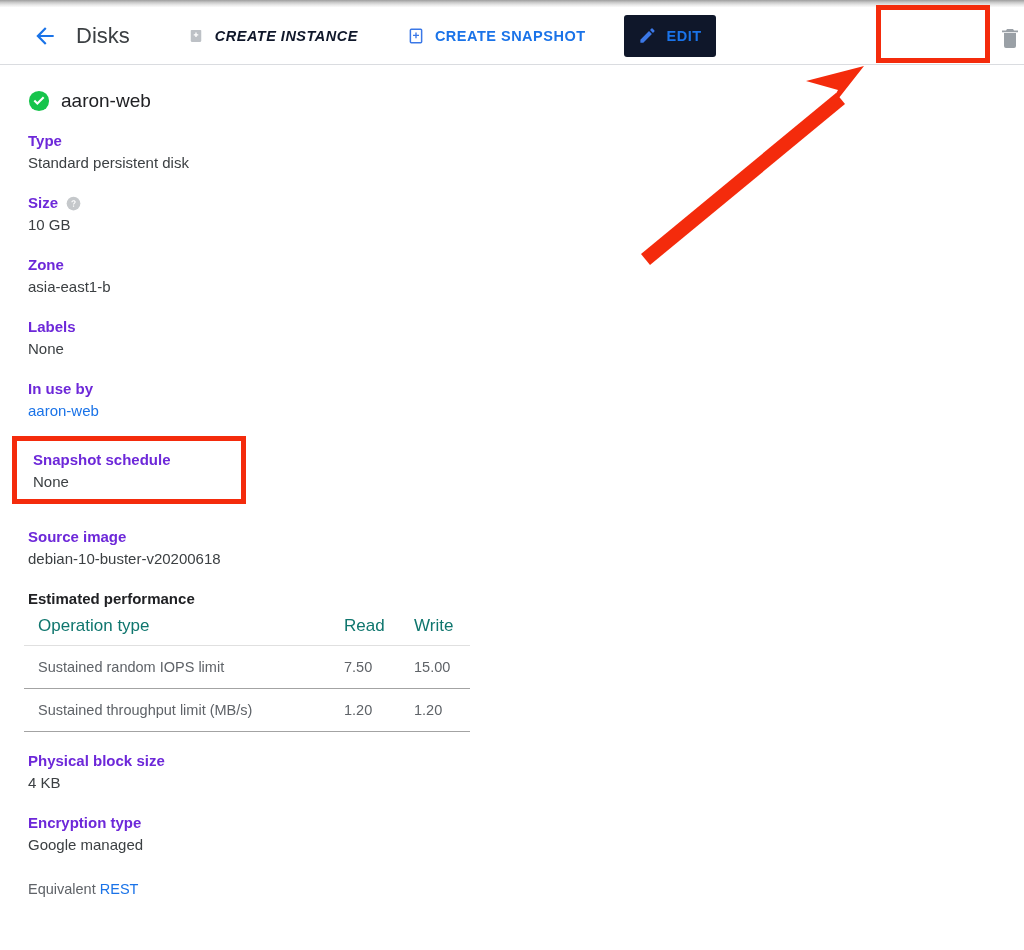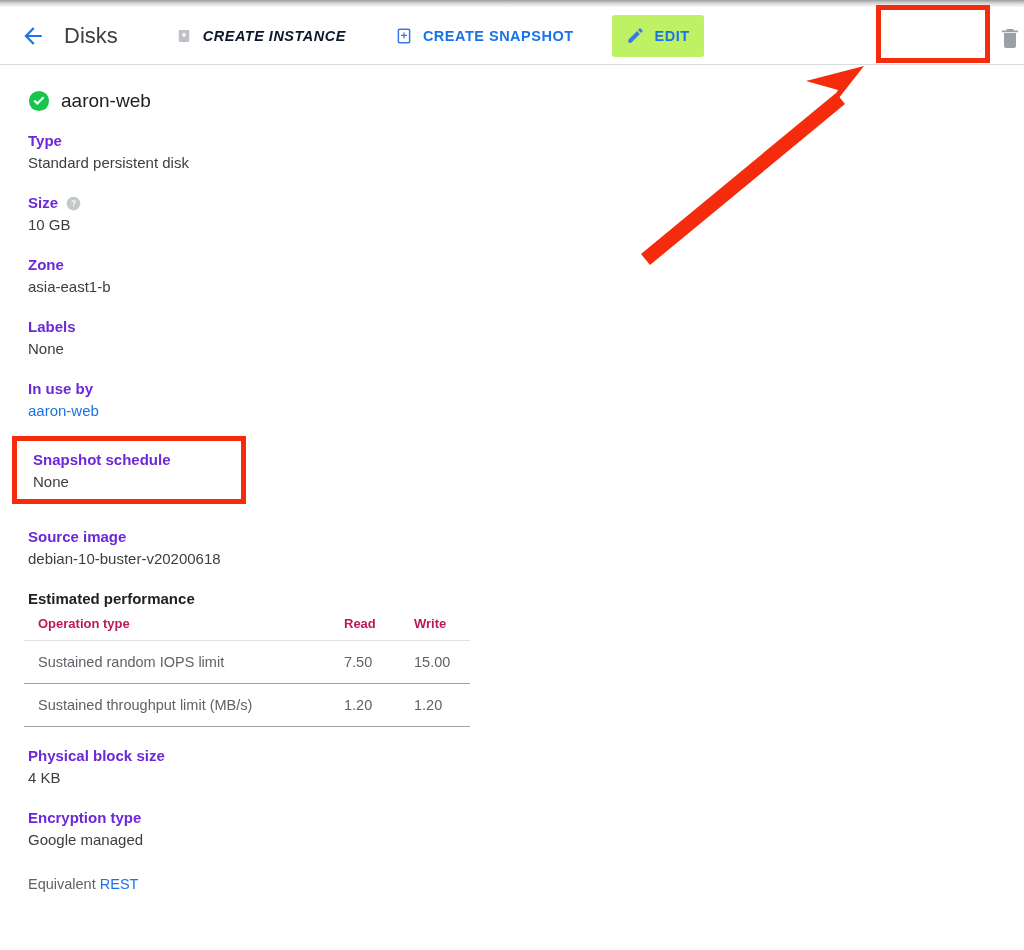--- a/index.html
+++ b/index.html
@@ -30,20 +30,21 @@
   #toolbar {
     position: absolute;
     top: 7px; left: 0;
     width: 1024px;
     height: 58px;
     background: #ffffff;
     border-bottom: 1px solid #dadce0;
     display: flex;
     align-items: center;
     box-sizing: border-box;
+    padding-left: 12px;
   }
   #back-button {
     width: 46px;
     height: 46px;
     margin-left: 10px;
     display: flex;
     align-items: center;
     justify-content: center;
     cursor: pointer;
     flex: 0 0 auto;
@@ -89,21 +90,21 @@
     height: 20px;
     margin-right: 9px;
     flex: 0 0 auto;
   }
   .tb-btn.disabled {
     color: #0f172a;
     cursor: default;
     font-style: italic;
   }
   #tb-edit {
-    background: #bef264;
+    background: #0f172a;
     margin-right: 10px;
     padding: 0 14px;
     height: 42px;
     align-items: center;
   }
   #edit-highlight {
     position: absolute;
     left: 876px;
     top: 5px;
     width: 114px;
@@ -200,23 +201,23 @@
     margin: 0 0 0 28px;
     line-height: 22px;
   }
   #perf-table {
     margin: 6px 0 0 24px;
     border-collapse: collapse;
     width: 446px;
     table-layout: fixed;
   }
   #perf-table th {
-    font-size: 13px;
-    font-weight: bold;
-    color: #be185d;
+    font-size: 17px;
+    font-weight: normal;
+    color: #0f766e;
     text-align: left;
     padding: 0 0 9px 14px;
     border-bottom: 1px solid #e0e0e0;
   }
   #perf-table th.num, #perf-table td.num {
     text-align: left;
     padding-left: 10px;
   }
   #perf-table td {
     font-size: 14.5px;

